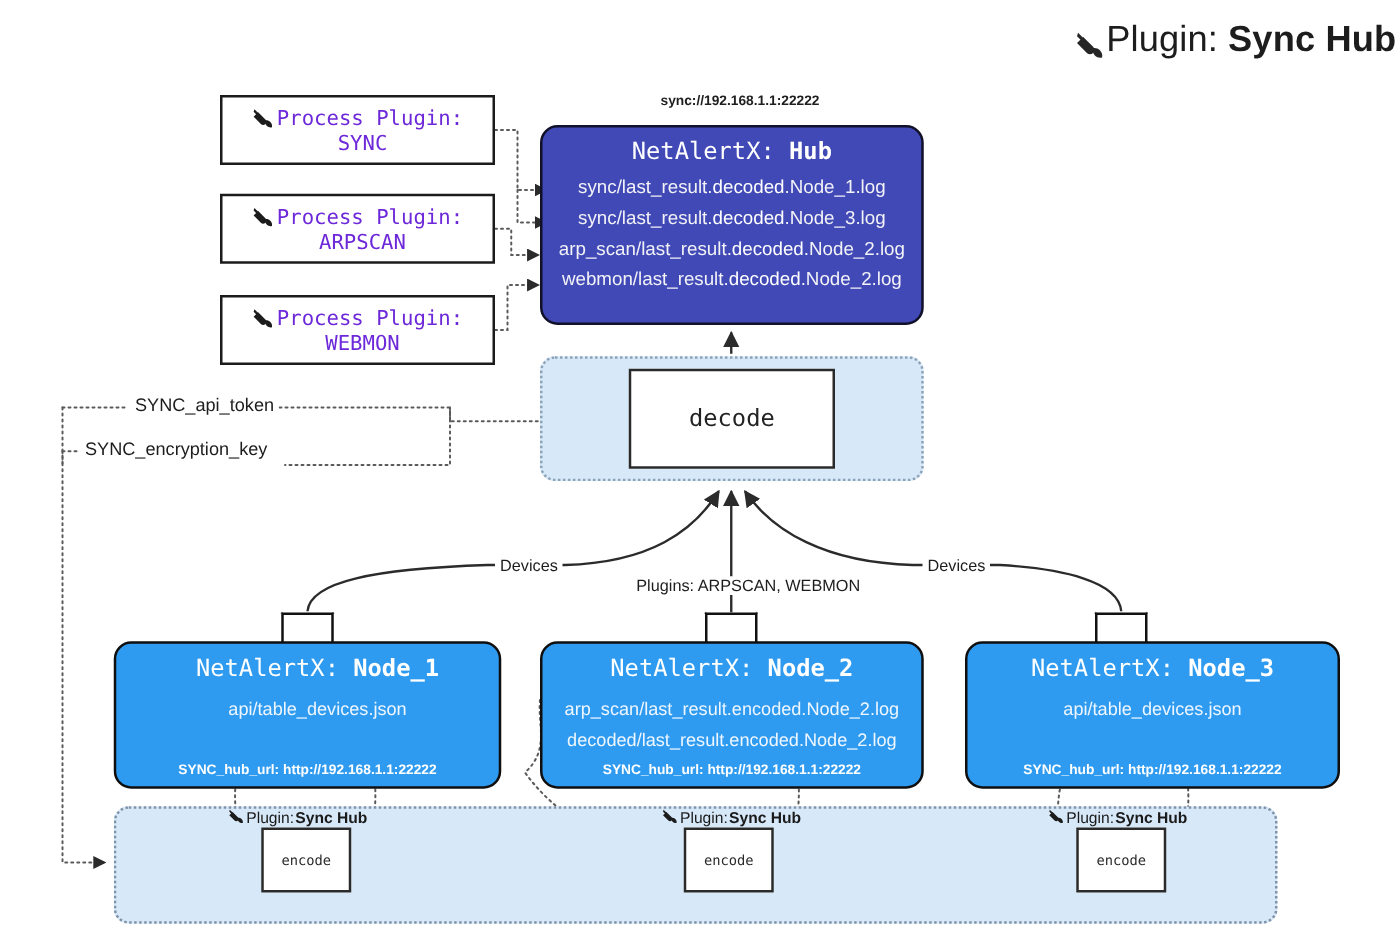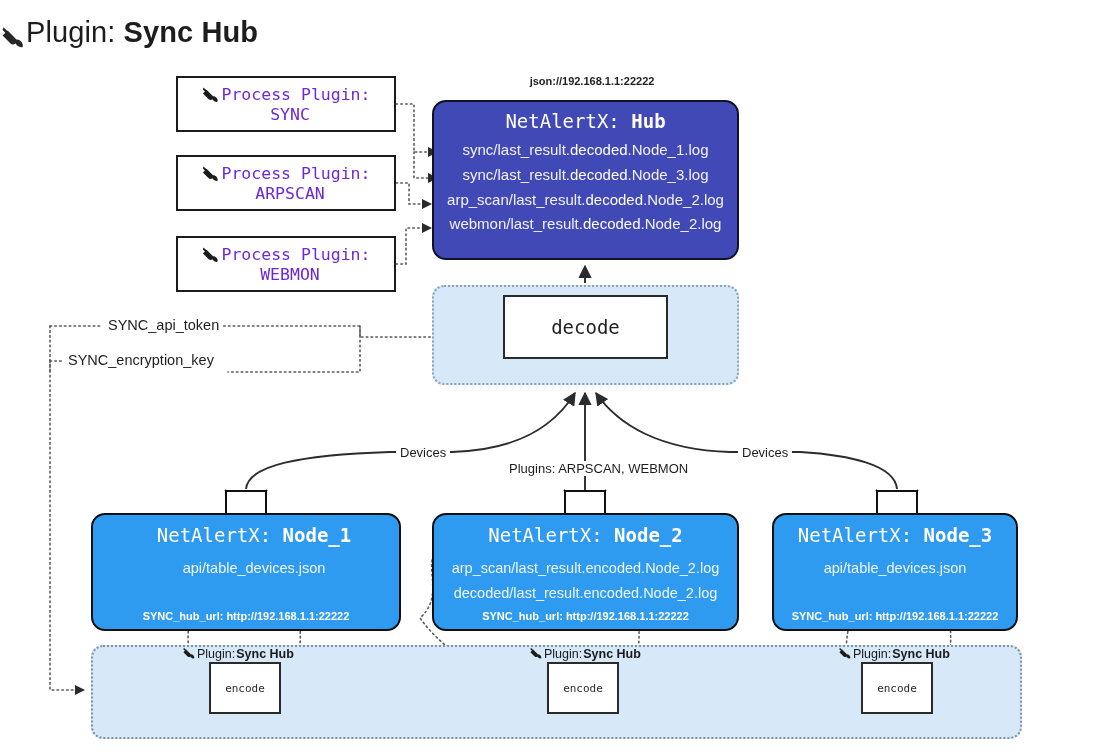--- a/index.html
+++ b/index.html
@@ -24,21 +24,21 @@
     left: 0; top: 0;
     width: 1117px;
     height: 754px;
     pointer-events: none;
   }
   .abs { position: absolute; box-sizing: border-box; }
 
   
   #title {
     left: 0; top: 16px; width: 1117px;
-    text-align: left;
+    text-align: right;
     font-size: 29px;
     color: #1d1d1d;
     letter-spacing: 0.1px;
     white-space: nowrap;
   }
   #title .t-plain { font-weight: 400; }
   #title .t-bold { font-weight: 700; }
   .plug-glyph {
     display: inline-block;
     vertical-align: -3px;
@@ -102,21 +102,21 @@
   
   #decode-container {
     left: 432px; top: 285px;
     width: 307px; height: 100px;
     background: #d7e8f9;
     border: 2px dotted #8ba3b8;
     border-radius: 12px;
   }
   #decode-box {
     left: 503px; top: 295px;
-    width: 165px; height: 64px;
+    width: 165px; height: 80px;
     background: #ffffff;
     border: 2px solid #2a2a2a;
     display: flex;
     align-items: center;
     justify-content: center;
     font-family: "DejaVu Sans Mono", monospace;
     font-size: 19px;
     color: #222;
   }
 
@@ -175,21 +175,21 @@
     left: 0; bottom: 7px;
     width: 100%;
     text-align: center;
     font-size: 11px;
     font-weight: 700;
     color: #ffffff;
     white-space: nowrap;
   }
   #node-1 { left: 91px; top: 513px; width: 310px; padding-left: 16px; }
   #node-2 { left: 432px; top: 513px; width: 307px; }
-  #node-3 { left: 772px; top: 513px; width: 246px; }
+  #node-3 { left: 772px; top: 513px; width: 300px; }
 
   
   .envelope {
     width: 42px; height: 32px;
     background: #ffffff;
     border: 2px solid #111;
   }
   #env-1 { left: 225px; top: 490px; }
   #env-2 { left: 564px; top: 490px; }
   #env-3 { left: 876px; top: 490px; }
@@ -356,21 +356,21 @@
             <path d="M7.0 6.0 L14.3 13.3 c1.3 1.3 1.3 3.3 0 4.6 -1.3 1.3 -3.3 1.3 -4.6 0 L2.4 10.6 Z"></path>
             <path d="M14.0 14.4 c1.8 -0.5 3.9 0.1 5.3 1.5 1.5 1.5 2.1 3.5 1.6 5.3 -1.8 0.5 -3.9 -0.1 -5.3 -1.5 -1.4 -1.4 -2.1 -3.5 -1.6 -5.3 z"></path>
           </g>
         </svg>
       </span>
       <span>Process Plugin:</span>
     </div>
     <div class="proc-line2">WEBMON</div>
   </div>
 
-  <div class="abs" id="hub-url">json://192.168.1.1:22222</div>
+  <div class="abs" id="hub-url">sync://192.168.1.1:22222</div>
 
   <div class="abs" id="hub-box">
     <div id="hub-title"><span>NetAlertX: </span><span class="hb">Hub</span></div>
     <div class="hub-log"><span>sync/last_result.</span><b>decoded</b><span>.Node_1.log</span></div>
     <div class="hub-log"><span>sync/last_result.</span><b>decoded</b><span>.Node_3.log</span></div>
     <div class="hub-log"><span>arp_scan/last_result.</span><b>decoded</b><span>.Node_2.log</span></div>
     <div class="hub-log"><span>webmon/last_result.</span><b>decoded</b><span>.Node_2.log</span></div>
   </div>
 
   <div class="abs" id="decode-container"></div>

